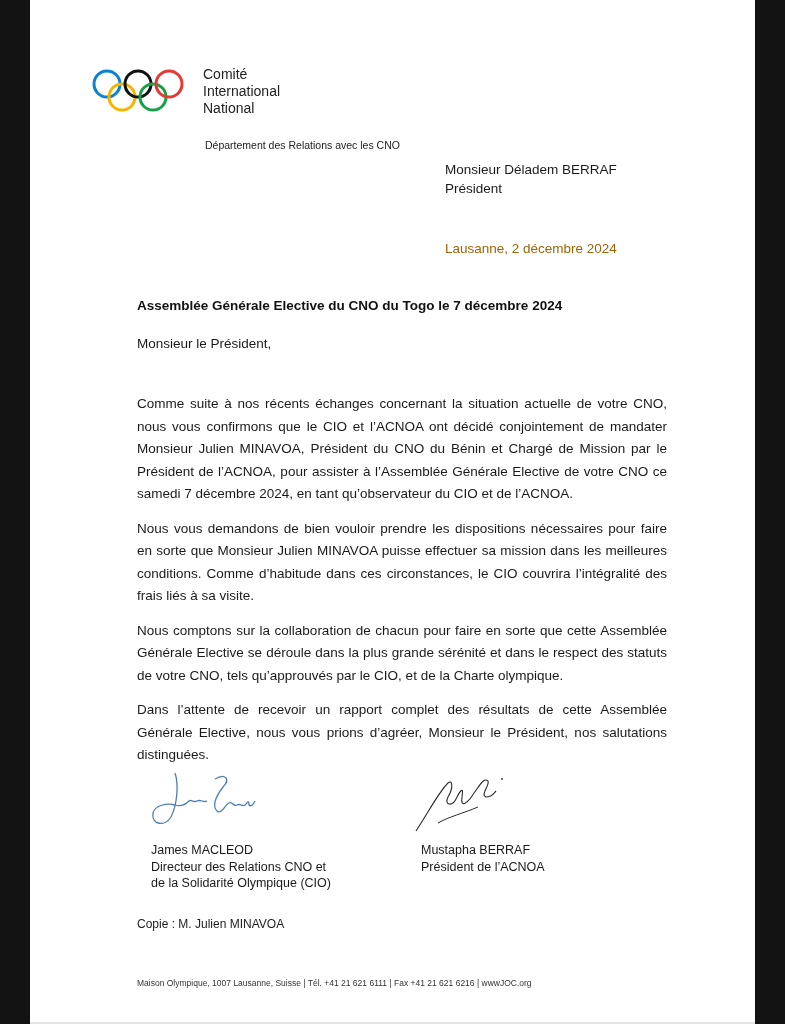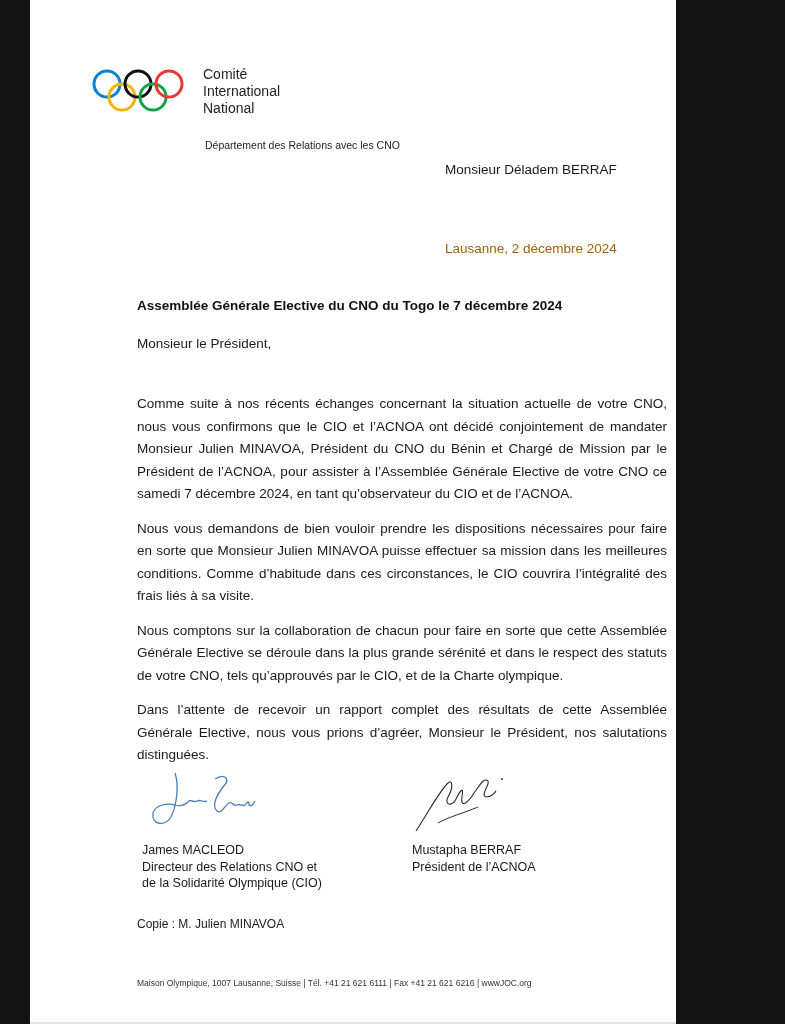--- a/index.html
+++ b/index.html
@@ -4,42 +4,42 @@
   <style>
     html, body { margin: 0; padding: 0; }
     body {
       width: 785px; height: 1024px; overflow: hidden;
       background: #131313;
       font-family: "Liberation Sans", sans-serif;
       color: #1a1a1a;
       position: relative;
     }
     .page {
-      position: absolute; left: 30px; top: 0; width: 646px; height: 1022px;
+      position: absolute; left: 30px; top: 0; width: 725px; height: 1022px;
       background: #ffffff;
       border-bottom: 2px solid #e4e4e4;
     }
     .abs { position: absolute; white-space: nowrap; }
     .logo { left: 60px; top: 67px; width: 100px; height: 50px; }
     .logo-text { left: 173px; top: 66px; font-size: 14px; line-height: 17px; color: #222; }
     .logo-text div { white-space: nowrap; }
     .dept { left: 175px; top: 139px; font-size: 10.5px; color: #222; }
     .recipient { left: 415px; top: 160px; font-size: 13.5px; line-height: 19px; color: #1a1a1a; }
     .date { left: 415px; top: 241px; font-size: 13.5px; color: #a16207; }
     .subject { left: 107px; top: 298px; font-size: 13.5px; font-weight: bold; color: #111; }
     .salutation { left: 107px; top: 336px; font-size: 13.5px; }
     .body {
       position: absolute; left: 107px; top: 393px; width: 530px;
       font-size: 13.5px; line-height: 22.5px; color: #1a1a1a;
     }
     .body p { margin: 0 0 12px 0; text-align: justify; }
     .sig-img { position: absolute; }
     .sig1 { left: 115px; top: 765px; width: 120px; height: 65px; }
     .sig2 { left: 378px; top: 763px; width: 100px; height: 72px; }
-    .sig-block { font-size: 12.5px; line-height: 16.5px; color: #1a1a1a; }
+    .sig-block { font-size: 12.5px; line-height: 16.5px; color: #1a1a1a; margin-left: 9px; }
     .sig-block div { white-space: nowrap; }
     .sb1 { left: 112px; top: 842px; }
     .sb2 { left: 382px; top: 842px; }
     .copy { left: 107px; top: 917px; font-size: 12px; color: #222; }
     .footer { left: 107px; top: 978px; font-size: 8.5px; color: #333; }
   </style>
 </head>
 <body>
 
 <div class="page">
@@ -55,20 +55,21 @@
   <div class="abs logo-text">
     <div>Comité</div>
     <div>International</div>
     <div>National</div>
   </div>
 
   <div class="abs dept">Département des Relations avec les CNO</div>
 
   <div class="abs recipient">
     <div>Monsieur Déladem BERRAF</div>
+    <div>Président</div>
   </div>
 
   <div class="abs date">Lausanne, 2 décembre 2024</div>
 
   <div class="abs subject">Assemblée Générale Elective du CNO du Togo le 7 décembre 2024</div>
 
   <div class="abs salutation">Monsieur le Président,</div>
 
   <div class="body">
     <p>Comme suite à nos récents échanges concernant la situation actuelle de votre CNO, nous vous confirmons que le CIO et l’ACNOA ont décidé conjointement de mandater Monsieur Julien MINAVOA, Président du CNO du Bénin et Chargé de Mission par le Président de l’ACNOA, pour assister à l’Assemblée Générale Elective de votre CNO ce samedi 7 décembre 2024, en tant qu’observateur du CIO et de l’ACNOA.</p>

